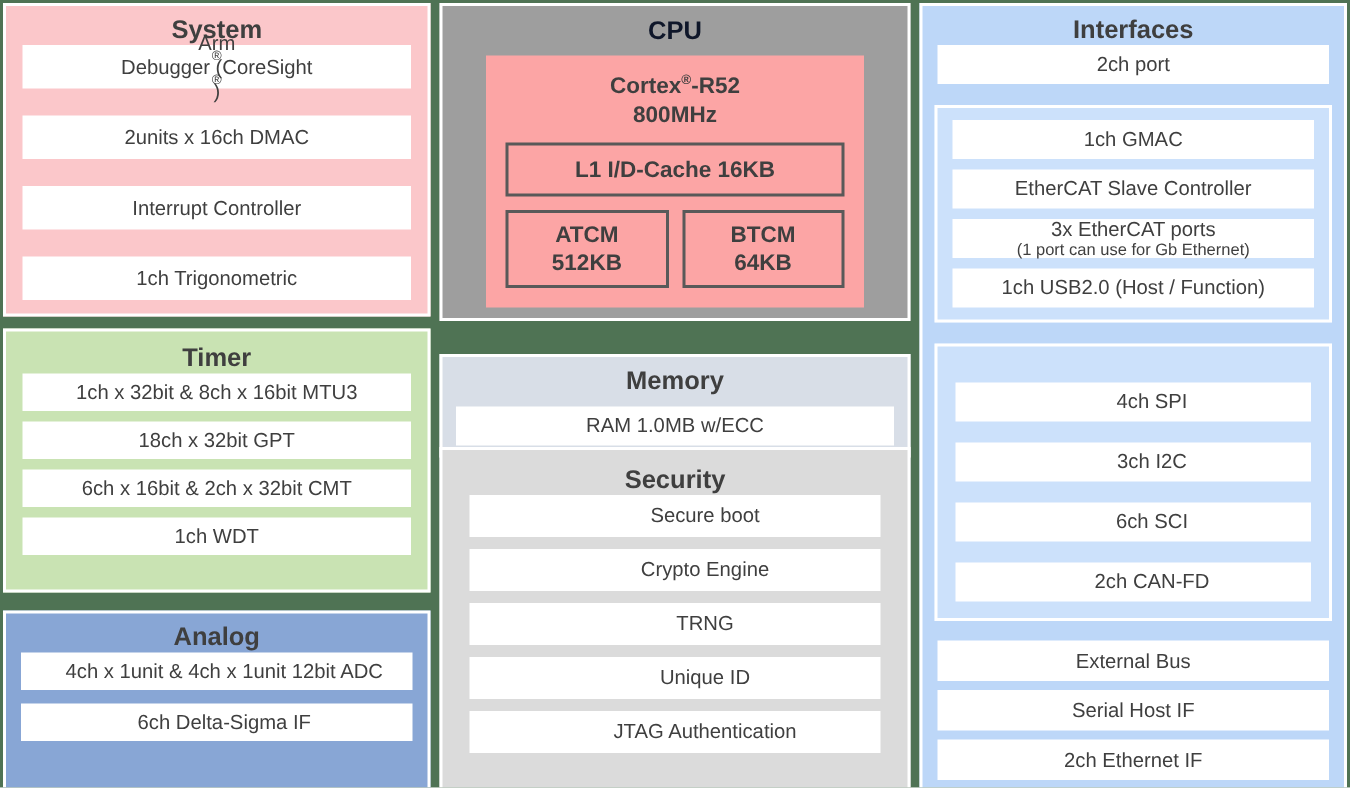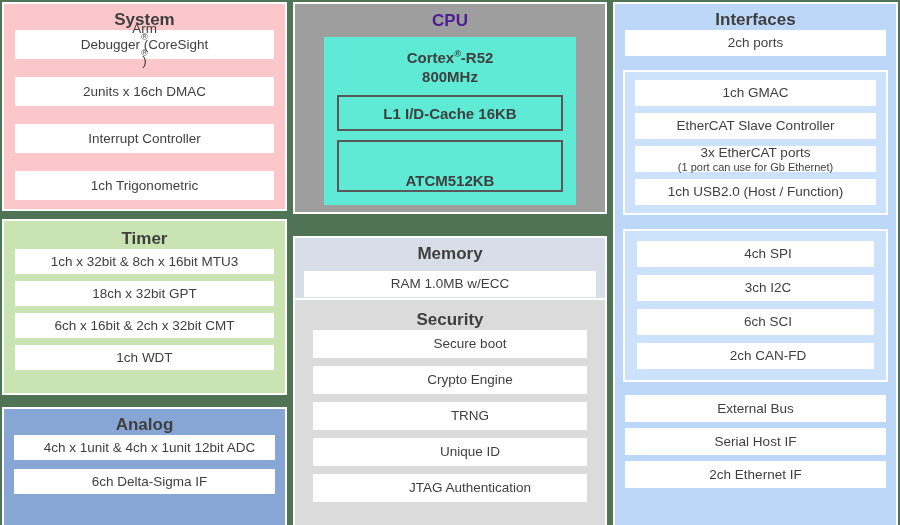--- a/index.html
+++ b/index.html
@@ -45,37 +45,37 @@
   #timer-block .block-title{padding-top:8px;}
   #timer-block .item{margin:0 11px 7px;height:25px;}
   #timer-block .item:first-of-type{margin-top:4px;}
 
   #analog-block{left:2px;top:407px;width:285px;height:120px;background:var(--analog-bg,#88A6D5);}
   #analog-block .item{margin:0 10px 9px;height:25px;padding-left:10px;}
   #analog-block .item:first-of-type{margin-top:6px;}
 
   
   #cpu-block{left:293px;top:2px;width:314px;height:212px;background:var(--cpu-bg,#9E9E9E);}
-  #cpu-block .block-title{color:#4c1d95;padding-top:7px;}
+  #cpu-block .block-title{color:#0f172a;padding-top:7px;}
   #cpu-core-box{
-    background:#5eead4;margin:6px 29px 0;height:168px;
+    background:#fca5a5;margin:6px 29px 0;height:168px;
     padding-top:11px;
   }
   .cpu-text{text-align:center;font-weight:bold;font-size:15px;line-height:19px;}
   #cpu-cache-box{
     margin:9px 13px 0;height:36px;
     border:2px solid var(--cpu-inner-border,#595959);
     display:flex;align-items:center;justify-content:center;
     font-weight:bold;font-size:15px;
   }
   #cpu-tcm-row{display:flex;gap:9px;margin:9px 13px 0;}
   .tcm-box{
     flex:1;height:52px;
     border:2px solid var(--cpu-inner-border,#595959);
-    display:flex;flex-direction:row;align-items:flex-end;justify-content:center;
+    display:flex;flex-direction:column;align-items:center;justify-content:center;
     font-weight:bold;font-size:15px;line-height:19px;
   }
 
   #memory-block{left:293px;top:236px;width:314px;height:69px;background:var(--memory-bg,#D8DEE7);}
   #memory-block .item{margin:7px 9px 0;height:26px;}
 
   #security-block{left:293px;top:298px;width:314px;height:229px;background:var(--security-bg,#DBDBDB);}
   #security-block .block-title{padding-top:10px;}
   #security-block .item{margin:0 18px 8px;height:28px;padding-left:40px;}
   #security-block .item:first-of-type{margin-top:8px;}
@@ -84,21 +84,21 @@
   #interfaces-block{left:613px;top:2px;width:285px;height:525px;background:var(--interfaces-bg,#BDD7F8);}
   #interfaces-block .item{margin:0 10px 7px;height:26px;}
   .if-group{
     margin:14px 8px 0;
     border:2px solid #fff;
     background:var(--interfaces-group-bg,#CCE1FB);
     padding:8px 0 1px;
   }
   .if-group .item{margin:0 12px 7px;}
   #if-serial-group{padding:10px 0 3px;}
-  #if-serial-group .item{margin:0 12px 8px;padding-left:25px;}
+  #if-serial-group .item{margin:14px 12px 8px;padding-left:25px;}
   .item-note{font-size:11px;line-height:13px;}
   #ethercat-ports-item{height:34px;}
   .if-bottom-spacer{height:13px;}
   #interfaces-block .bottom-item{height:27px;margin-bottom:6px;}
   #xspi-item{margin-top:5px;}
 </style>
 </head>
 <body>
 
 <div id="diagram">
@@ -129,41 +129,45 @@
     <div class="block-title">CPU</div>
     <div id="cpu-core-box">
       <div class="cpu-text">Cortex<sup>®</sup>-R52</div>
       <div class="cpu-text">800MHz</div>
       <div id="cpu-cache-box">L1 I/D-Cache 16KB</div>
       <div id="cpu-tcm-row">
         <div class="tcm-box">
           <span>ATCM</span>
           <span>512KB</span>
         </div>
+        <div class="tcm-box">
+          <span>BTCM</span>
+          <span>64KB</span>
+        </div>
       </div>
     </div>
   </div>
 
   <div class="block" id="memory-block">
     <div class="block-title">Memory</div>
     <div class="item">RAM 1.0MB w/ECC</div>
   </div>
 
   <div class="block" id="security-block">
     <div class="block-title">Security</div>
     <div class="item">Secure boot</div>
     <div class="item">Crypto Engine</div>
     <div class="item">TRNG</div>
     <div class="item">Unique ID</div>
     <div class="item">JTAG Authentication</div>
   </div>
 
   <div class="block" id="interfaces-block">
     <div class="block-title">Interfaces</div>
-    <div class="item" id="xspi-item">2ch ports</div>
+    <div class="item" id="xspi-item">2ch port</div>
 
     <div class="if-group" id="if-ethernet-group">
       <div class="item">1ch GMAC</div>
       <div class="item">EtherCAT Slave Controller</div>
       <div class="item" id="ethercat-ports-item">
         <span>3x EtherCAT ports</span>
         <span class="item-note">(1 port can use for Gb Ethernet)</span>
       </div>
       <div class="item">1ch USB2.0 (Host / Function)</div>
     </div>

